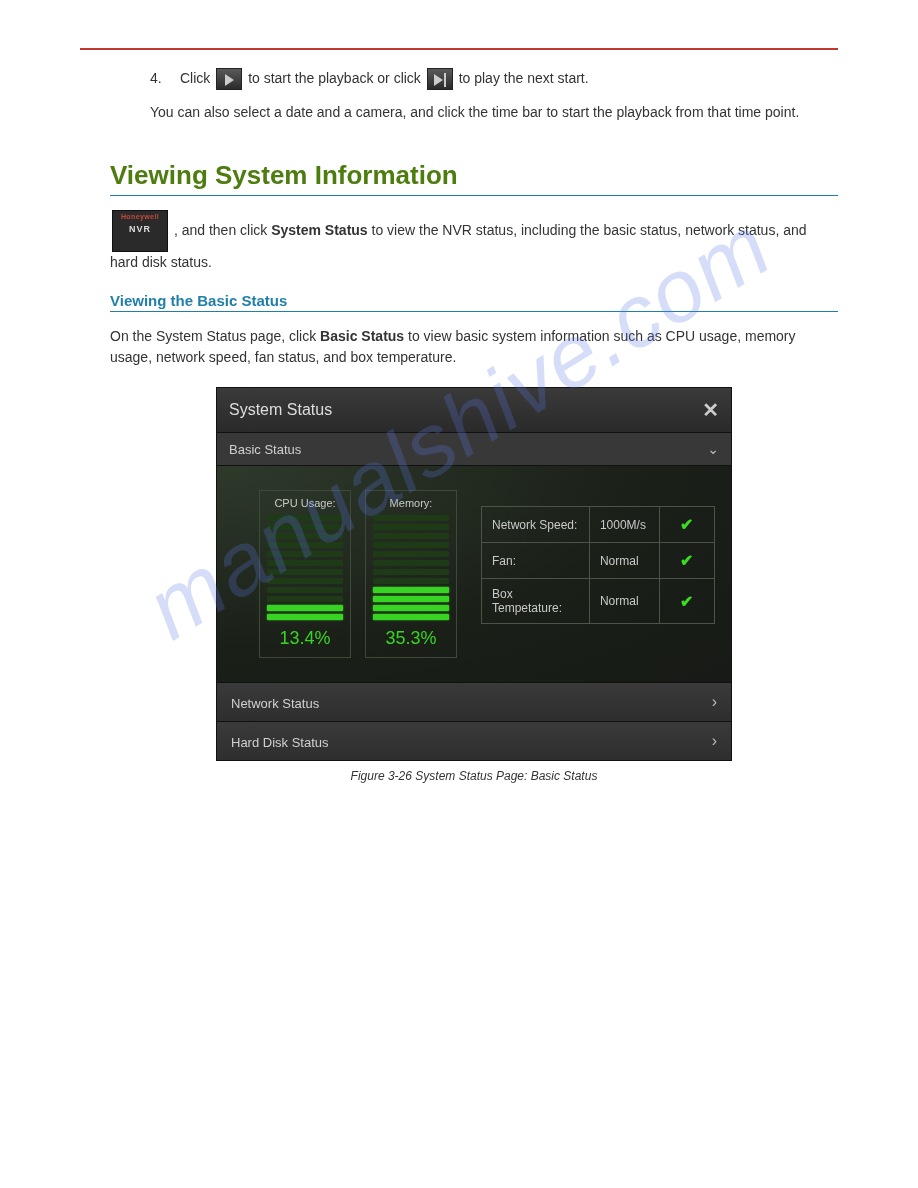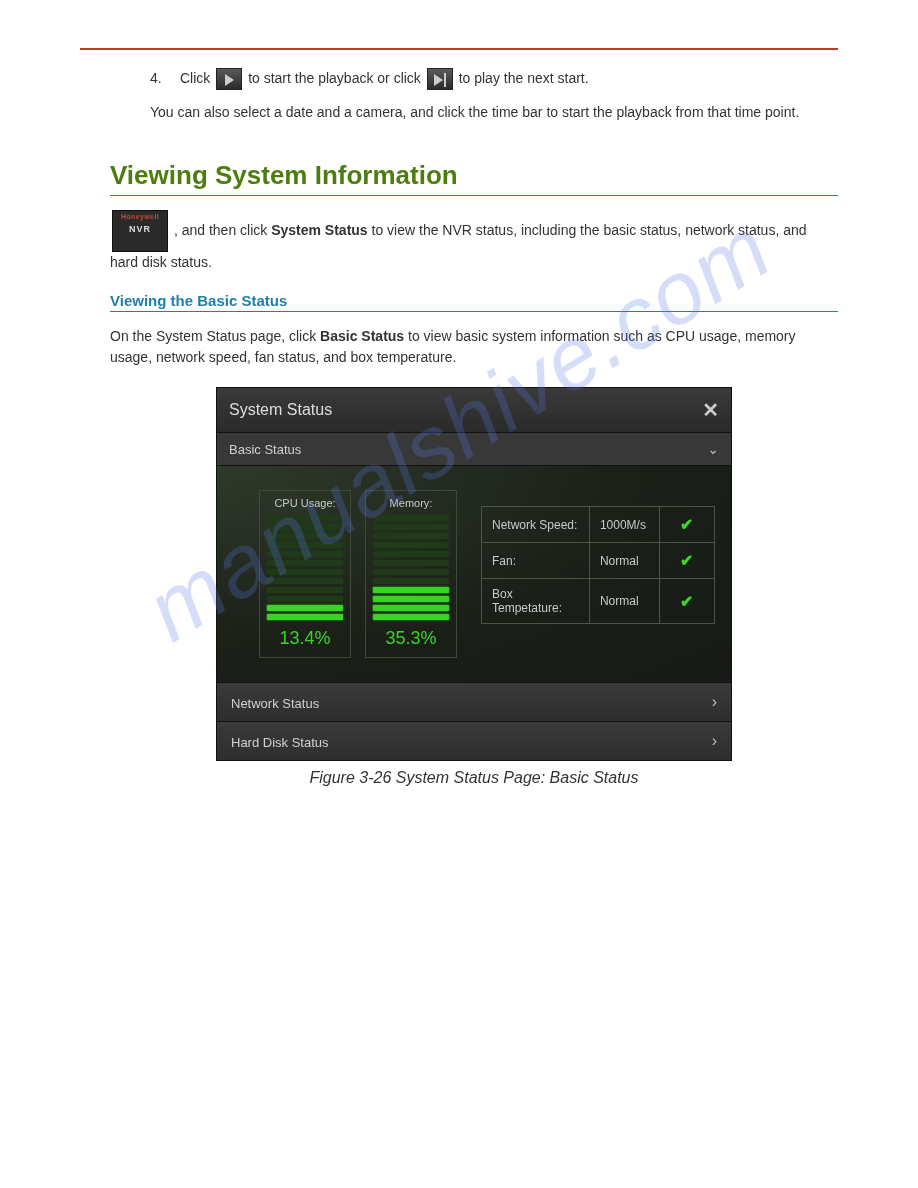--- a/index.html
+++ b/index.html
@@ -118,21 +118,21 @@
     text-align:center;
     font-weight:bold;
     letter-spacing:1px;
   }
   .bold { font-weight: bold; }
   .fig-wrap {
     margin: 18px 0 10px 30px;
     text-align: center;
   }
   .fig-caption {
-    font-size: 16px;
+    font-size: 12px;
     font-style: italic;
     color: #333;
     margin-top: 8px;
   }
   
   .ss {
     width: 516px;
     margin: 0 auto;
     background: #2b2b2b;
     font-family: Arial, sans-serif;

